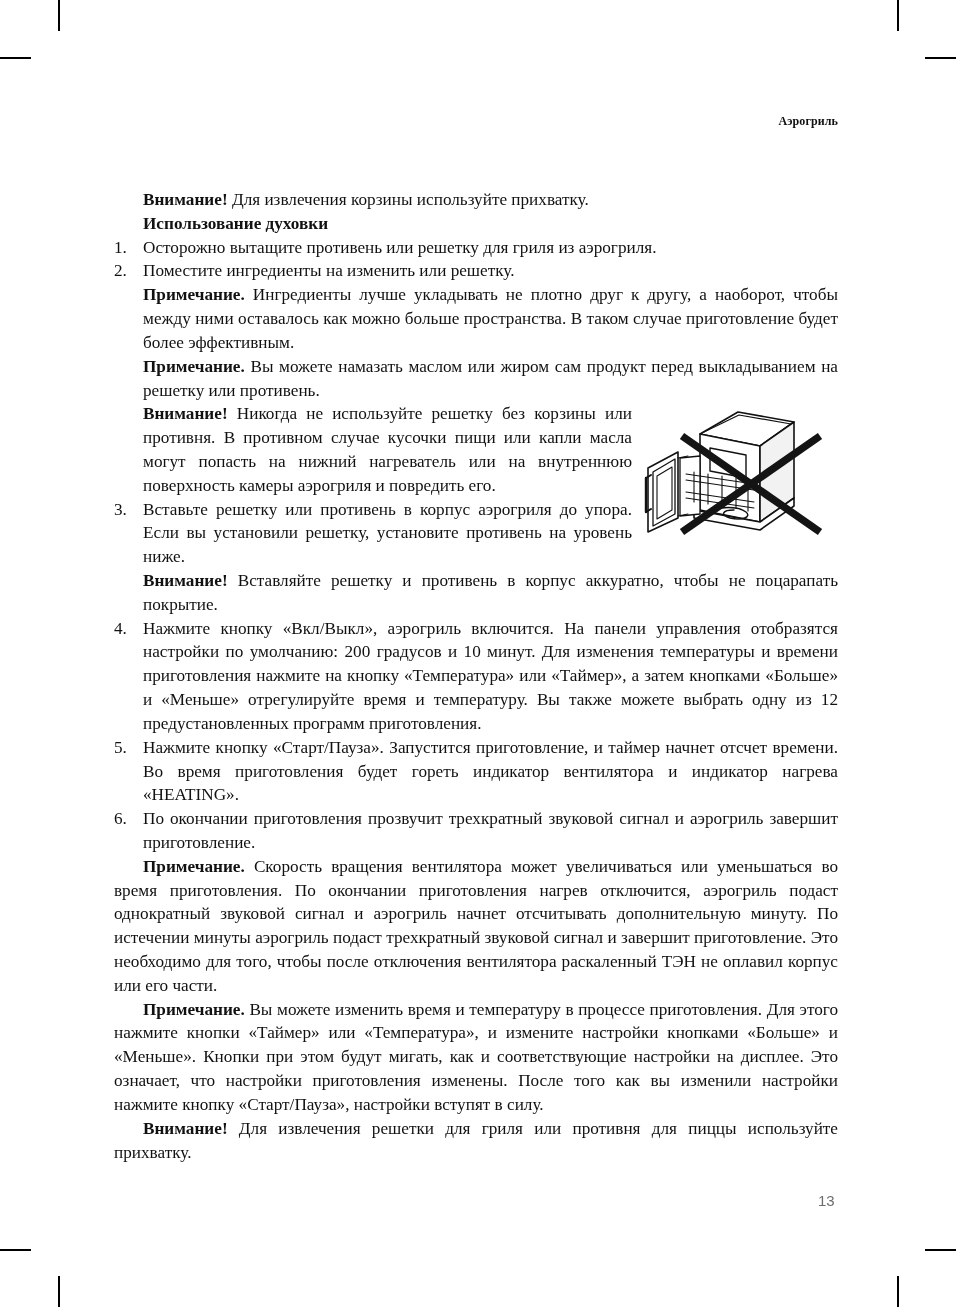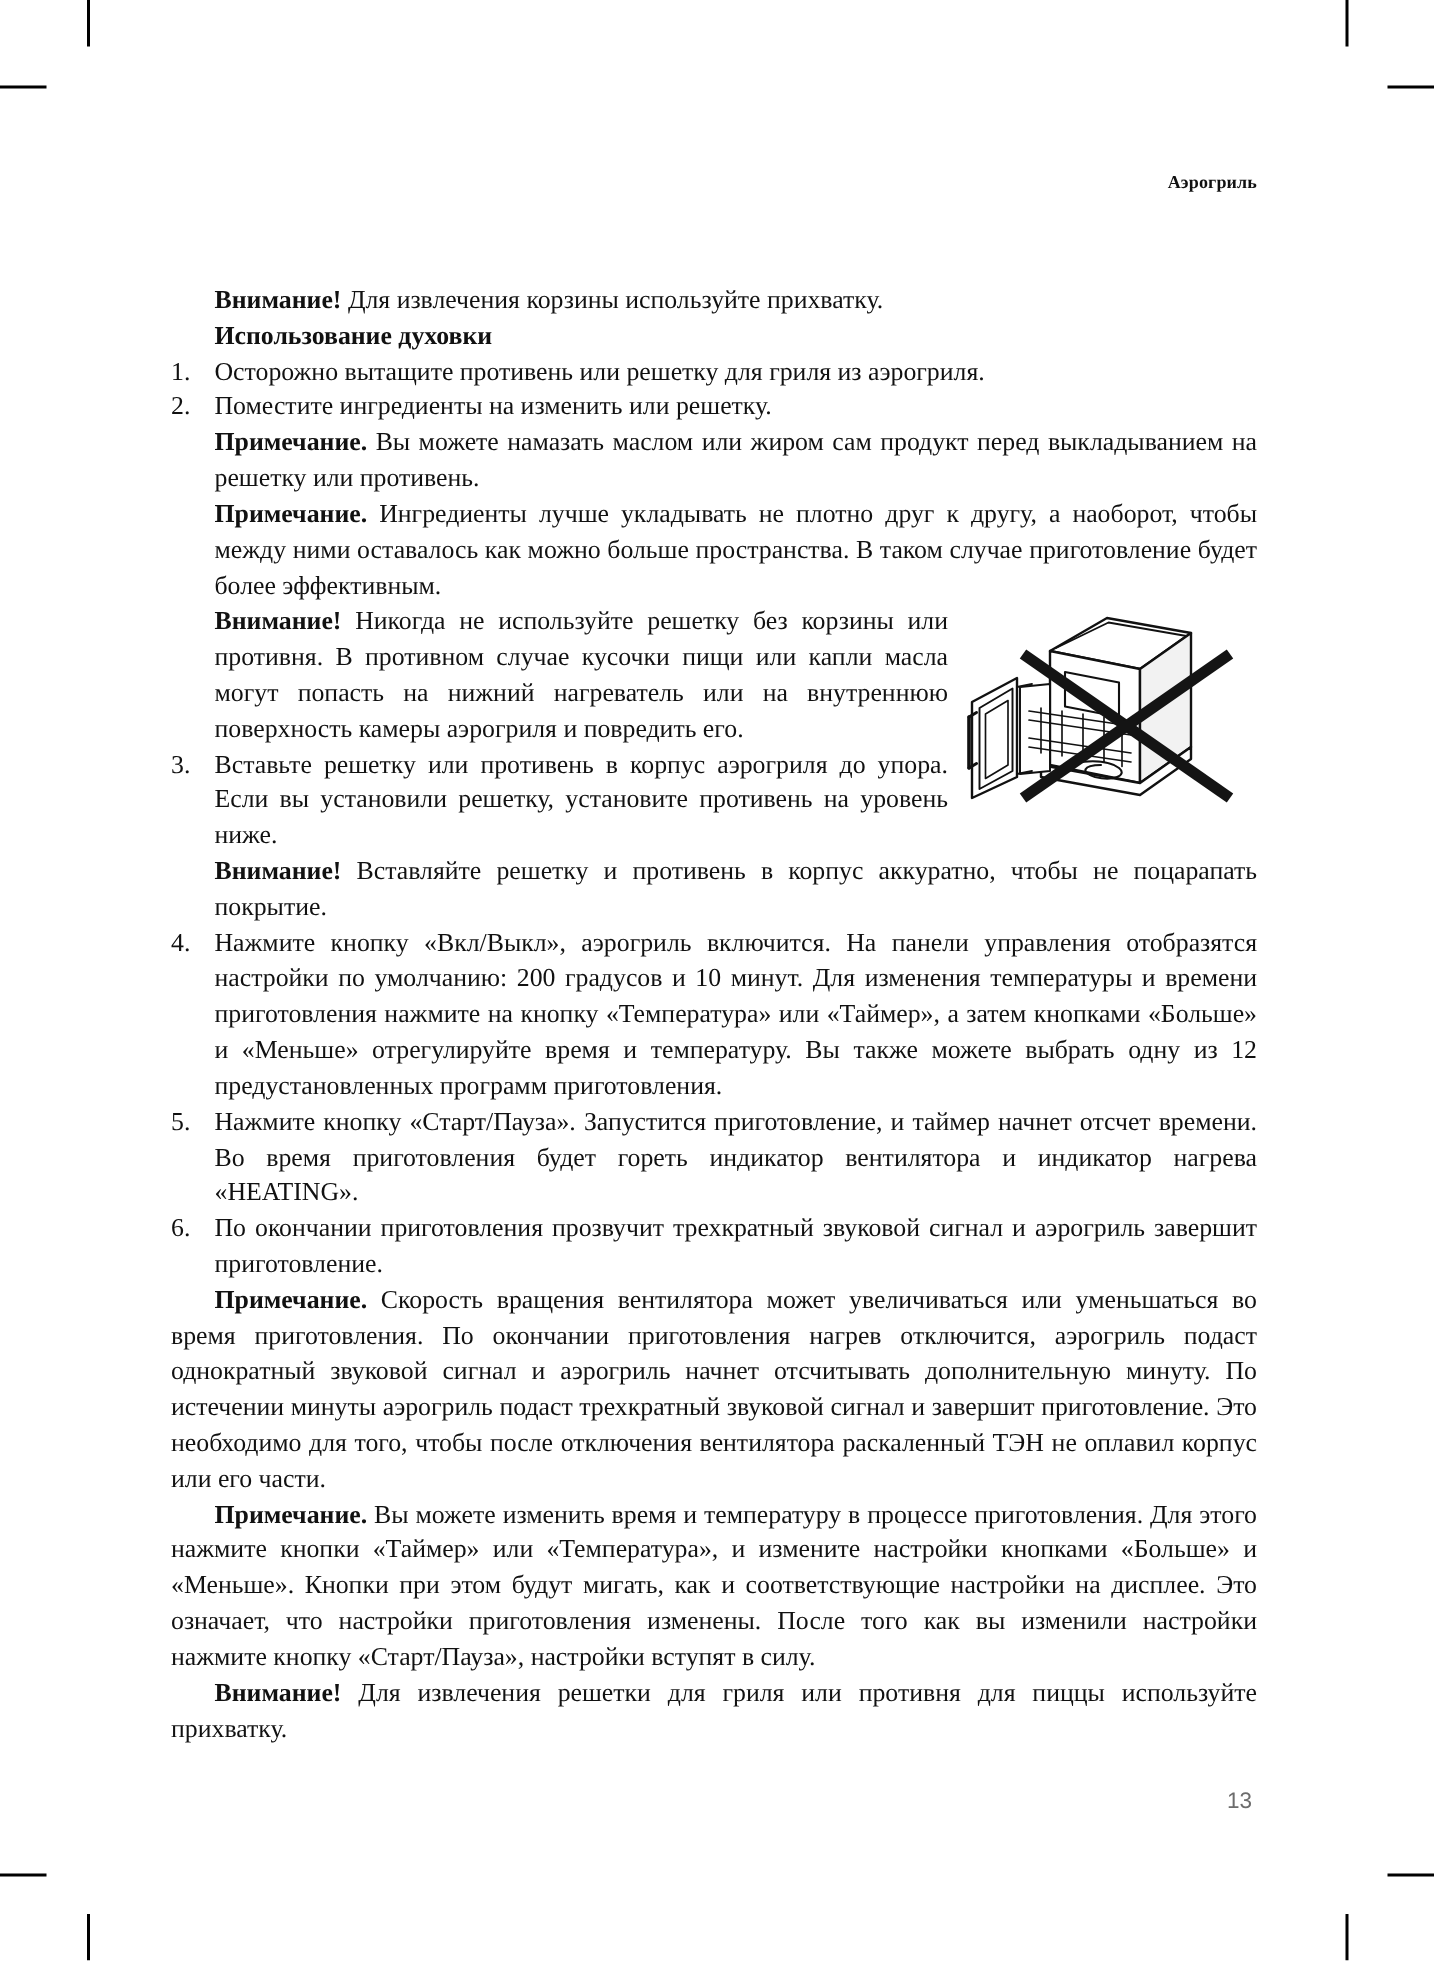--- a/index.html
+++ b/index.html
@@ -132,23 +132,23 @@
 
   <p class="para"><b class="lead">Внимание!</b><span> Для извлечения корзины используйте прихватку.</span></p>
 
   <p class="para"><b class="lead">Использование духовки</b></p>
 
   <ol class="steps">
     <li><span class="num">1.</span><span>Осторожно вытащите противень или решетку для гриля из аэрогриля.</span></li>
     <li><span class="num">2.</span><span>Поместите ингредиенты на изменить или решетку.</span></li>
   </ol>
 
+  <p class="para"><b class="lead">Примечание.</b><span> Ингредиенты лучше укладывать не плотно друг к другу, а наоборот, чтобы между ними оставалось как можно больше пространства. В таком случае приготовление будет более эффективным.</span></p>
+
   <p class="para"><b class="lead">Примечание.</b><span> Вы можете намазать маслом или жиром сам продукт перед выкладыванием на решетку или противень.</span></p>
-
-  <p class="para"><b class="lead">Примечание.</b><span> Ингредиенты лучше укладывать не плотно друг к другу, а наоборот, чтобы между ними оставалось как можно больше пространства. В таком случае приготовление будет более эффективным.</span></p>
 
   <div class="figure">
     <svg viewBox="0 0 196 140" xmlns="http://www.w3.org/2000/svg">
       <g fill="none" stroke="#111111" stroke-width="1.6" stroke-linejoin="round" stroke-linecap="round">
 
         <path d="M58 28 L96 6 L152 16 L118 40 Z" fill="#ffffff"></path>
 
         <path d="M58 28 L118 40 L118 116 L58 104 Z" fill="#ffffff"></path>
 
         <path d="M118 40 L152 16 L152 92 L118 116 Z" fill="#f2f2f2"></path>

